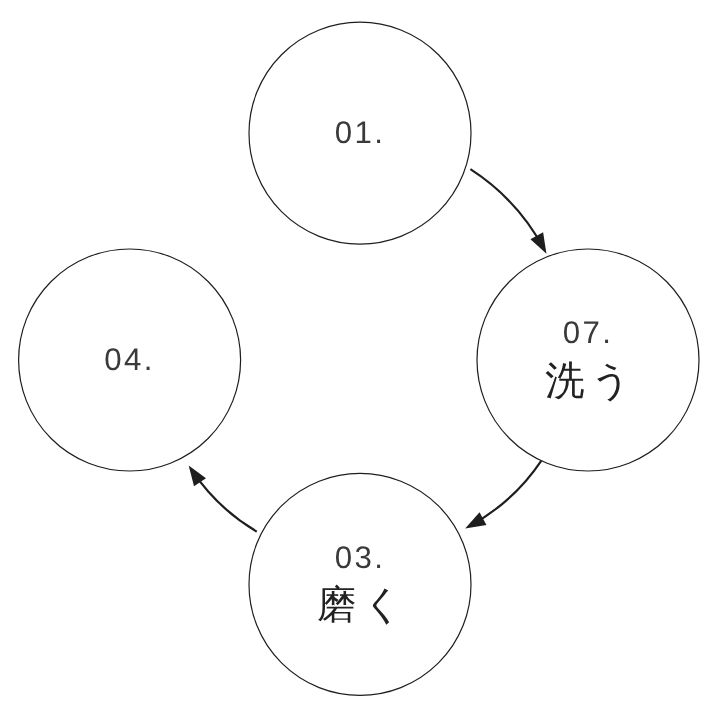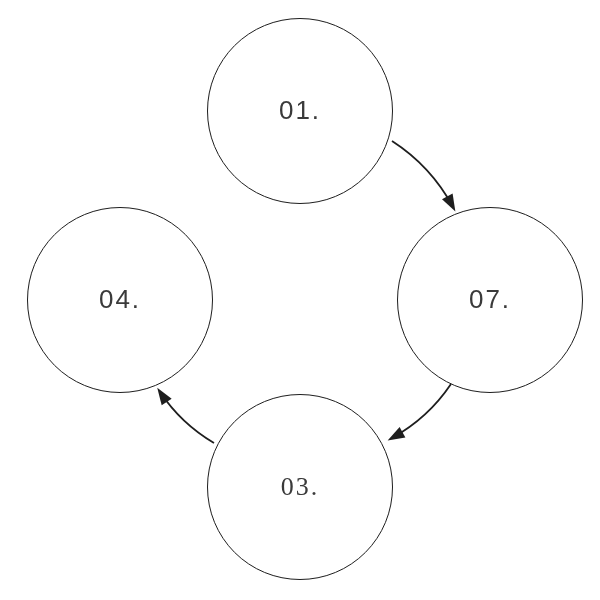--- a/index.html
+++ b/index.html
@@ -28,22 +28,22 @@
     border-radius: 50%;
     background: var(--bg);
     display: flex;
     flex-direction: column;
     align-items: center;
     justify-content: center;
     text-align: center;
   }
   .step-circle.pos-top    { left: 207px; top: 18px;  }
   .step-circle.pos-right  { left: 397px; top: 207px; }
-  .step-circle.pos-bottom { left: 207px; top: 394px; font-family: Liberation Serif, serif; }
-  .step-circle.pos-left   { left: 27px;  top: 207px; }
+  .step-circle.pos-bottom { left: 207px; top: 394px; }
+  .step-circle.pos-left   { left: 15px;  top: 207px; }
   .step-number {
     font-size: 26px;
     line-height: 1.15;
     letter-spacing: 2px;
     color: var(--num-color);
     font-weight: 400;
   }
   .step-label {
     margin-top: 4px;
     font-size: 33px;
@@ -81,23 +81,25 @@
     <path class="flow" d="M 451 384 A 170 170 0 0 1 392 438" marker-end="url(#arrowhead)"></path>
     <path class="flow" d="M 214 443 A 167 167 0 0 1 160 392" marker-end="url(#arrowhead)"></path>
   </svg>
 
   <div class="step-circle pos-top">
     <span class="step-number">01.</span>
   </div>
 
   <div class="step-circle pos-right">
     <span class="step-number">07.</span>
+    <span class="step-label">洗う</span>
   </div>
 
   <div class="step-circle pos-bottom">
     <span class="step-number">03.</span>
+    <span class="step-label">磨く</span>
   </div>
 
   <div class="step-circle pos-left">
     <span class="step-number">04.</span>
   </div>
 
 </div>
 
 </body></html>

